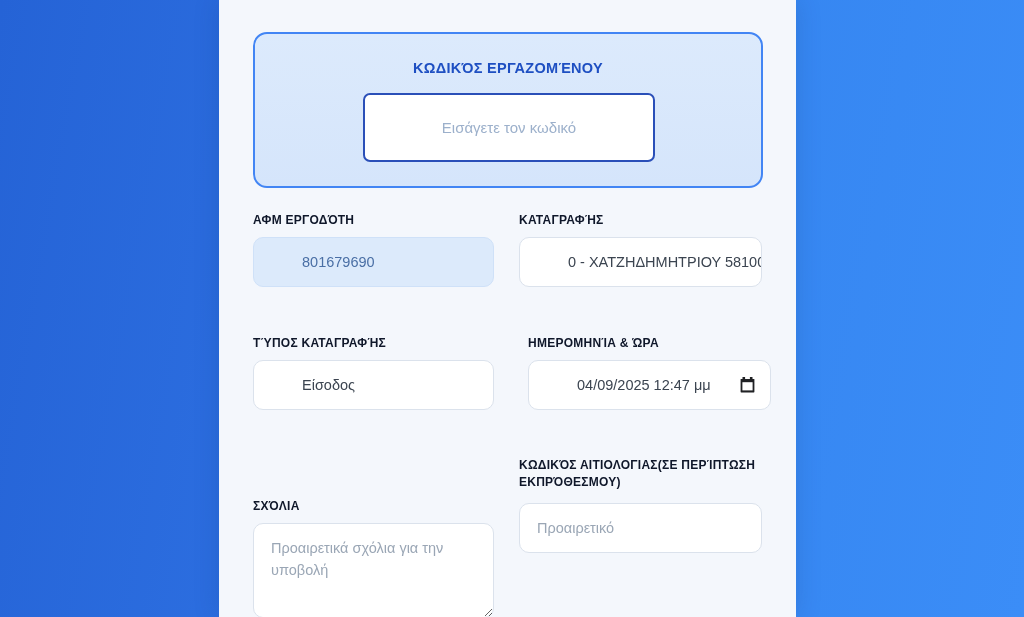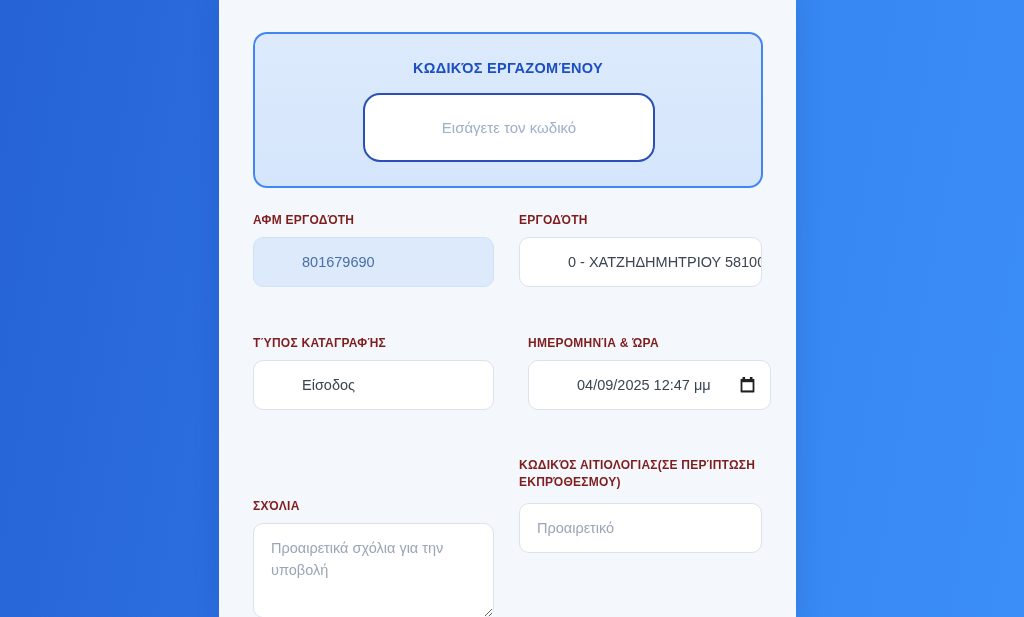--- a/index.html
+++ b/index.html
@@ -59,21 +59,21 @@
 
   .code-input {
     position: absolute;
     left: 108px;
     top: 59px;
     width: 292px;
     height: 69px;
     box-sizing: border-box;
     background: #ffffff;
     border: 2px solid #2a4fb8;
-    border-radius: 17px;
+    border-radius: 7px;
     font-family: "Liberation Sans", "DejaVu Sans", sans-serif;
     font-size: 15px;
     color: #33475f;
     text-align: center;
     outline: none;
     padding: 0 10px;
   }
   .code-input::placeholder {
     color: #9cb0cb;
     opacity: 1;
@@ -81,21 +81,21 @@
 
   
   .field {
     position: absolute;
   }
 
   .field-label {
     font-size: 12px;
     font-weight: bold;
     letter-spacing: 0.25px;
-    color: #7f1d1d;
+    color: #0f172a;
     line-height: 16px;
     margin: 0 0 9px 0;
     white-space: pre-line;
   }
 
   .input-base {
     box-sizing: border-box;
     width: 100%;
     height: 50px;
     background: #ffffff;
@@ -184,21 +184,21 @@
       <div class="code-title">ΚΩΔΙΚΌΣ ΕΡΓΑΖΟΜΈΝΟΥ</div>
       <input class="code-input" type="text" placeholder="Εισάγετε τον κωδικό" style="">
     </div>
 
     <div class="field" id="f-afm">
       <div class="field-label">ΑΦΜ ΕΡΓΟΔΌΤΗ</div>
       <div class="input-base input-readonly select-like">801679690</div>
     </div>
 
     <div class="field" id="f-branch">
-      <div class="field-label">ΕΡΓΟΔΌΤΗ</div>
+      <div class="field-label">ΚΑΤΑΓΡΑΦΉΣ</div>
       <div class="input-base select-like">0 - ΧΑΤΖΗΔΗΜΗΤΡΙΟΥ 58100 ΓΙΑΝΝ</div>
     </div>
 
     <div class="field" id="f-type">
       <div class="field-label">ΤΎΠΟΣ ΚΑΤΑΓΡΑΦΉΣ</div>
       <div class="input-base select-like">Είσοδος</div>
     </div>
 
     <div class="field" id="f-datetime">
       <div class="field-label">ΗΜΕΡΟΜΗΝΊΑ &amp; ΏΡΑ</div>

